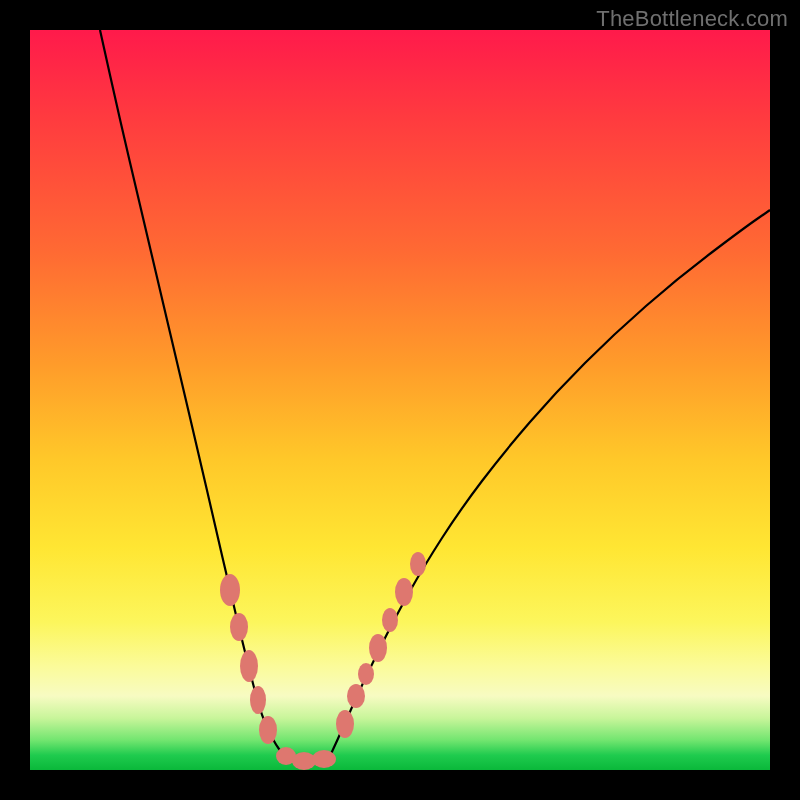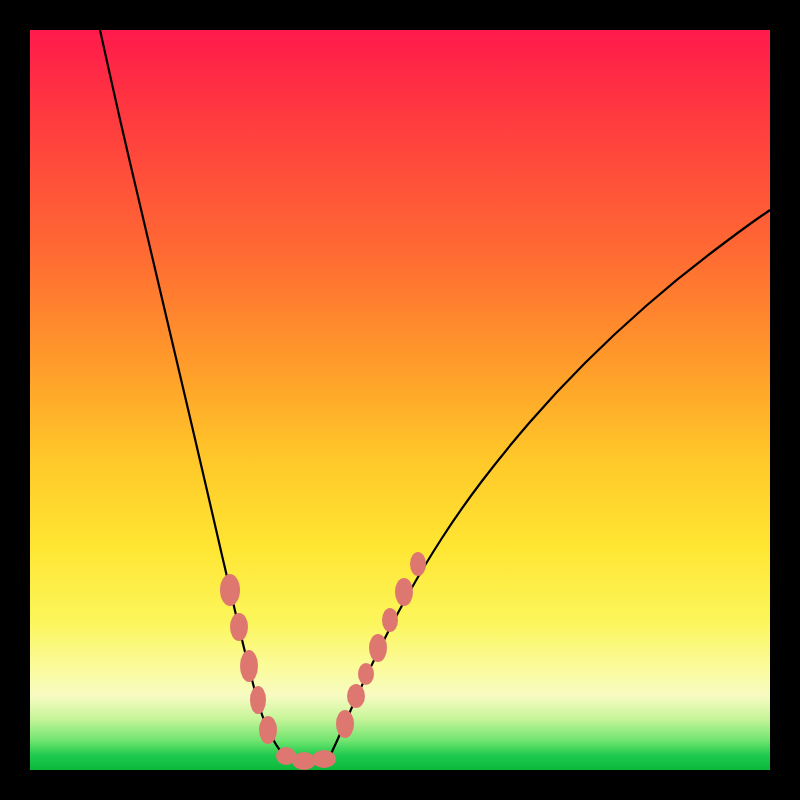--- a/index.html
+++ b/index.html
@@ -68,20 +68,21 @@
   }
   .bead {
     fill: #DE776F;
     stroke: none;
   }
 </style>
 </head>
 <body>
 
 <div class="frame">
+  <div class="watermark">TheBottleneck.com</div>
 
   <div class="plot">
     <svg class="curves" viewBox="0 0 740 740" preserveAspectRatio="none">
       <path id="path-left" class="curve" d="M 70 0 Q 70 0 80 45 Q 90 90 100 132.5 Q 110 175 120 217.5 Q 130 260 140 302.5 Q 150 345 160 387.5 Q 170 430 177.5 462.5 Q 185 495 192.5 527.5 Q 200 560 206 585 Q 212 610 217 630 Q 222 650 226 665 Q 230 680 234 690 Q 238 700 242 707.5 Q 246 715 250 720.5 T 254 726"></path>
       <path id="path-floor" class="curve" d="M 254 726 Q 254 726 258 728 Q 262 730 267 731 Q 272 732 277 732 Q 282 732 287 731 Q 292 730 296 728 T 300 726"></path>
       <path id="path-right" class="curve" d="M 300 726 Q 300 726 306 713 Q 312 700 319 684 Q 326 668 335 649 Q 344 630 355 608 Q 366 586 380 561 Q 394 536 412 508 Q 430 480 452 451 Q 474 422 500 392 Q 526 362 555 333 Q 584 304 616 276 Q 648 248 681 223 Q 714 198 727 189 T 740 180"></path>
       <g id="beads">
           <ellipse cx="200" cy="560" rx="10" ry="16" class="bead"></ellipse>
           <ellipse cx="209" cy="597" rx="9" ry="14" class="bead"></ellipse>
           <ellipse cx="219" cy="636" rx="9" ry="16" class="bead"></ellipse>

